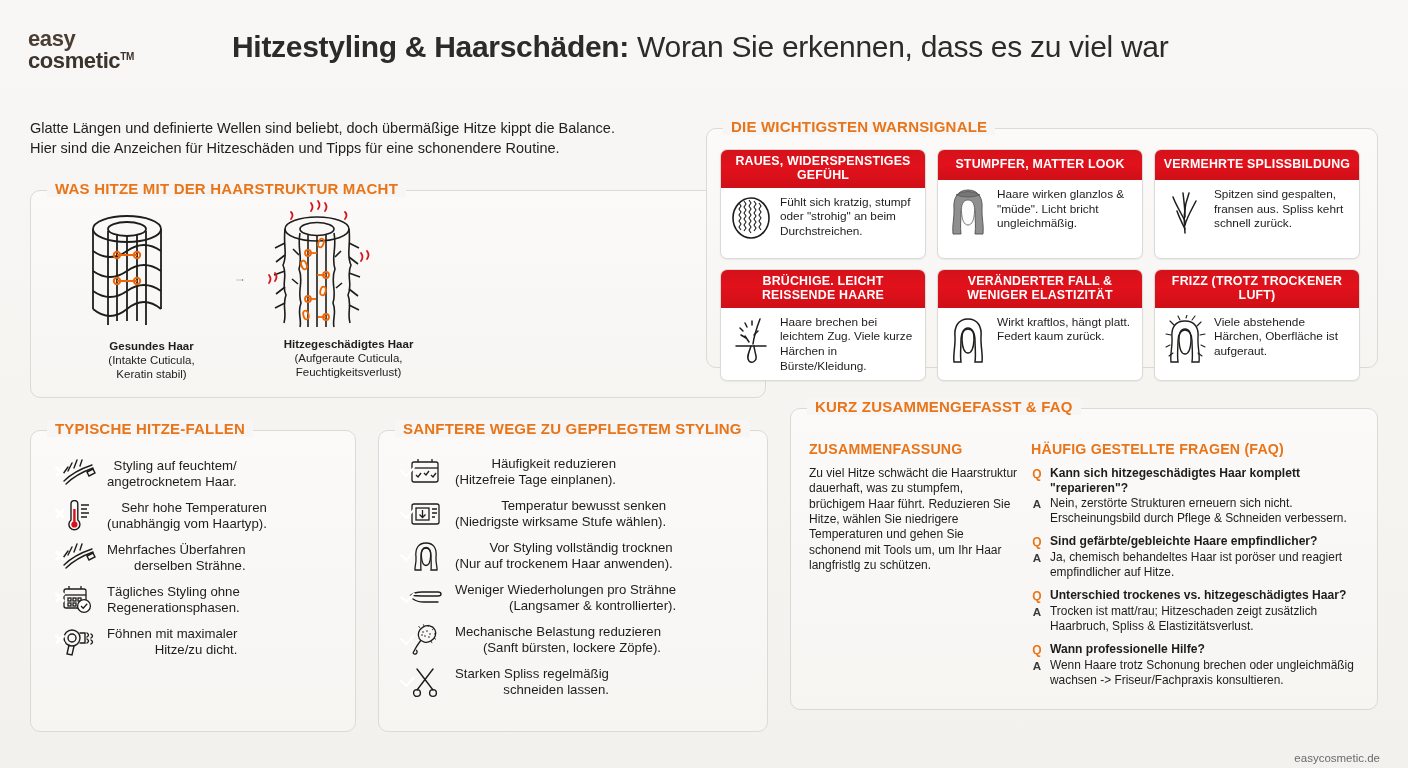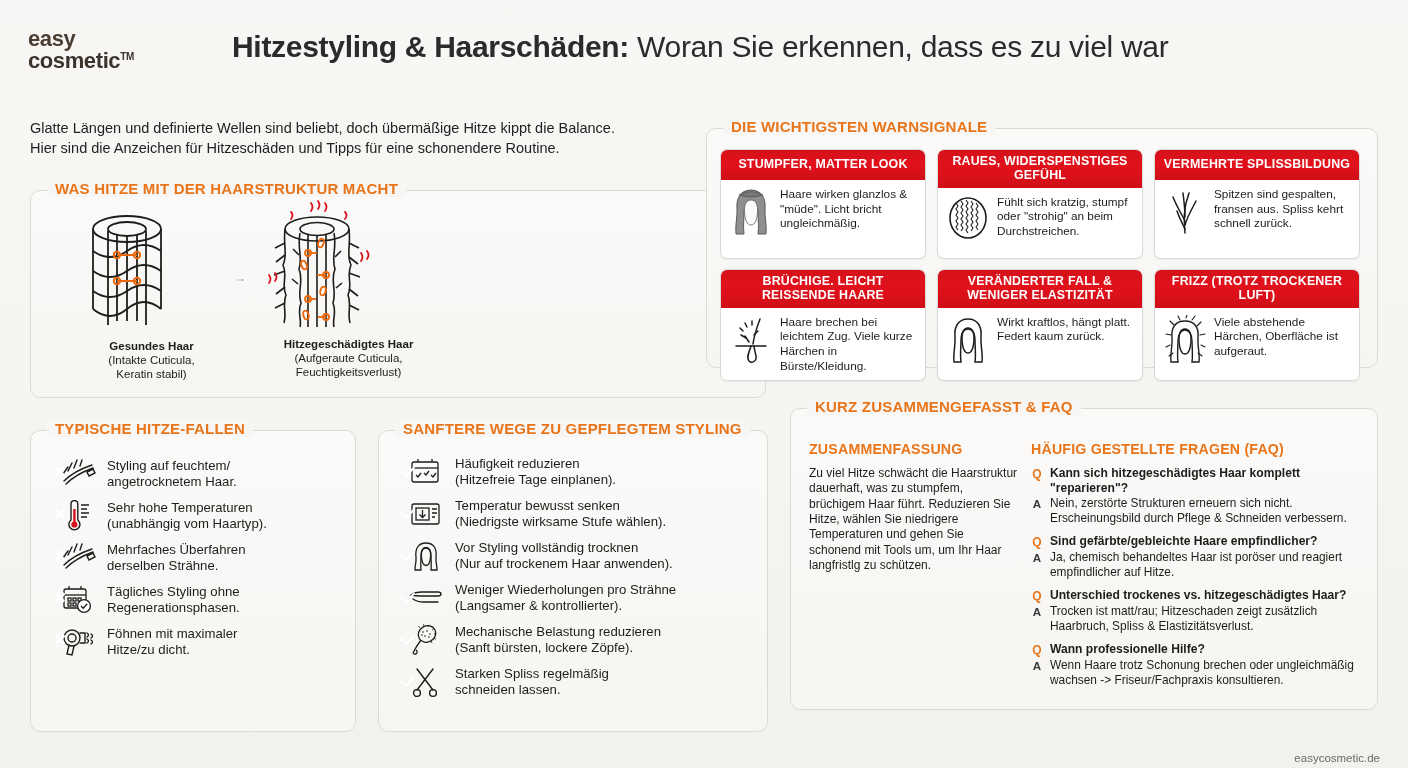--- a/index.html
+++ b/index.html
@@ -84,21 +84,21 @@
   .wcard .wbody { display:flex; gap:8px; padding:7px 9px 6px 9px; flex:1; }
   .wcard .wtext { font-size:11.8px; line-height:1.24; }
   .wicon { flex:0 0 auto; width:42px; display:flex; align-items:flex-start; justify-content:center; }
 
   
   #panel-traps { left:30px; top:430px; width:326px; height:302px; }
   #panel-gentle { left:378px; top:430px; width:390px; height:302px; }
   #panel-faq   { left:790px; top:408px; width:588px; height:302px; }
 
   .rowlist { position:absolute; left:18px; top:26px; right:12px; }
-  .row { display:flex; align-items:flex-start; gap:9px; margin-bottom:8px; }
+  .row { display:flex; align-items:flex-start; gap:9px; margin-bottom:8px;text-align:right; }
   .row .marker { flex:0 0 auto; margin-top:3px; }
   .xmark { width:22px; height:22px; border-radius:50%; background:#d8121b; position:relative;
            box-shadow:0 1px 2px rgba(0,0,0,0.15); }
   .xmark::before, .xmark::after {
     content:""; position:absolute; left:5px; top:10px; width:12px; height:2.6px;
     background:#fff; border-radius:1px;
   }
   .xmark::before { transform:rotate(45deg); }
   .xmark::after  { transform:rotate(-45deg); }
   .okmark { width:22px; height:22px; border-radius:50%; background:#ec6608; position:relative;
@@ -244,49 +244,49 @@
           <span class="txt">Folge: Verlust von Glanz, Geschmeidigkeit &amp; Spannkraft (Schleichender Prozess).</span>
         </li>
     </ul>
   </div>
 
   <div class="panel" id="panel-warnings">
     <div class="legend">DIE WICHTIGSTEN WARNSIGNALE</div>
     <div class="wgrid">
 
       <div class="wcard">
-        <div class="whead">STUMPFER, MATTER LOOK</div>
-        <div class="wbody">
-          <div class="wicon">
-            <svg width="40" height="50" viewBox="0 0 40 50">
-              <path d="M20 3 C9 3 5 12 6 22 C6.5 30 4 38 5 47 L13 47 C12 40 13 32 13 26 C13 18 16 14 20 14 C24 14 27 18 27 26 C27 32 28 40 27 47 L35 47 C36 38 33.5 30 34 22 C35 12 31 3 20 3 Z" fill="#8f8f8f" stroke="#5a5a5a" stroke-width="1"></path>
-              <path d="M20 13 C15 13 13 18 13.5 25 C14 33 16 38 20 38 C24 38 26 33 26.5 25 C27 18 25 13 20 13 Z" fill="#fbfbfb" stroke="#6a6a6a" stroke-width="0.9"></path>
-              <path d="M8 8 q12 -7 24 0 q-12 4 -24 0 Z" fill="#777" stroke="#555" stroke-width="0.8"></path>
-            </svg>
-          </div>
-          <div class="wtext">Haare wirken glanzlos &amp; "müde". Licht bricht ungleichmäßig.</div>
-        </div>
-      </div>
-
-      <div class="wcard">
         <div class="whead">RAUES, WIDERSPENSTIGES GEFÜHL</div>
         <div class="wbody">
           <div class="wicon">
             <svg width="42" height="46" viewBox="0 0 42 46">
               <ellipse cx="21" cy="23" rx="18" ry="20" fill="#fff" stroke="#1d1d1b" stroke-width="1.6"></ellipse>
               <g stroke="#1d1d1b" stroke-width="1.1" fill="none">
                 <path d="M9 8 l2 3 l-2 3 l2 3 l-2 3 l2 3 l-2 3 l2 3 l-2 3 l2 3"></path>
                 <path d="M14 6 l2 3 l-2 3 l2 3 l-2 3 l2 3 l-2 3 l2 3 l-2 3 l2 3 l-2 3"></path>
                 <path d="M19 5 l2 3 l-2 3 l2 3 l-2 3 l2 3 l-2 3 l2 3 l-2 3 l2 3 l-2 3 l2 3"></path>
                 <path d="M24 6 l2 3 l-2 3 l2 3 l-2 3 l2 3 l-2 3 l2 3 l-2 3 l2 3 l-2 3"></path>
                 <path d="M29 8 l2 3 l-2 3 l2 3 l-2 3 l2 3 l-2 3 l2 3 l-2 3 l2 3"></path>
               </g>
             </svg>
           </div>
           <div class="wtext">Fühlt sich kratzig, stumpf oder "strohig" an beim Durchstreichen.</div>
+        </div>
+      </div>
+
+      <div class="wcard">
+        <div class="whead">STUMPFER, MATTER LOOK</div>
+        <div class="wbody">
+          <div class="wicon">
+            <svg width="40" height="50" viewBox="0 0 40 50">
+              <path d="M20 3 C9 3 5 12 6 22 C6.5 30 4 38 5 47 L13 47 C12 40 13 32 13 26 C13 18 16 14 20 14 C24 14 27 18 27 26 C27 32 28 40 27 47 L35 47 C36 38 33.5 30 34 22 C35 12 31 3 20 3 Z" fill="#8f8f8f" stroke="#5a5a5a" stroke-width="1"></path>
+              <path d="M20 13 C15 13 13 18 13.5 25 C14 33 16 38 20 38 C24 38 26 33 26.5 25 C27 18 25 13 20 13 Z" fill="#fbfbfb" stroke="#6a6a6a" stroke-width="0.9"></path>
+              <path d="M8 8 q12 -7 24 0 q-12 4 -24 0 Z" fill="#777" stroke="#555" stroke-width="0.8"></path>
+            </svg>
+          </div>
+          <div class="wtext">Haare wirken glanzlos &amp; "müde". Licht bricht ungleichmäßig.</div>
         </div>
       </div>
 
       <div class="wcard">
         <div class="whead">VERMEHRTE SPLISSBILDUNG</div>
         <div class="wbody">
           <div class="wicon">
             <svg width="40" height="48" viewBox="0 0 40 48">
               <g fill="none" stroke="#1d1d1b" stroke-width="1.5" stroke-linecap="round">
                 <path d="M20 46 C19 34 18 22 24 6"></path>

